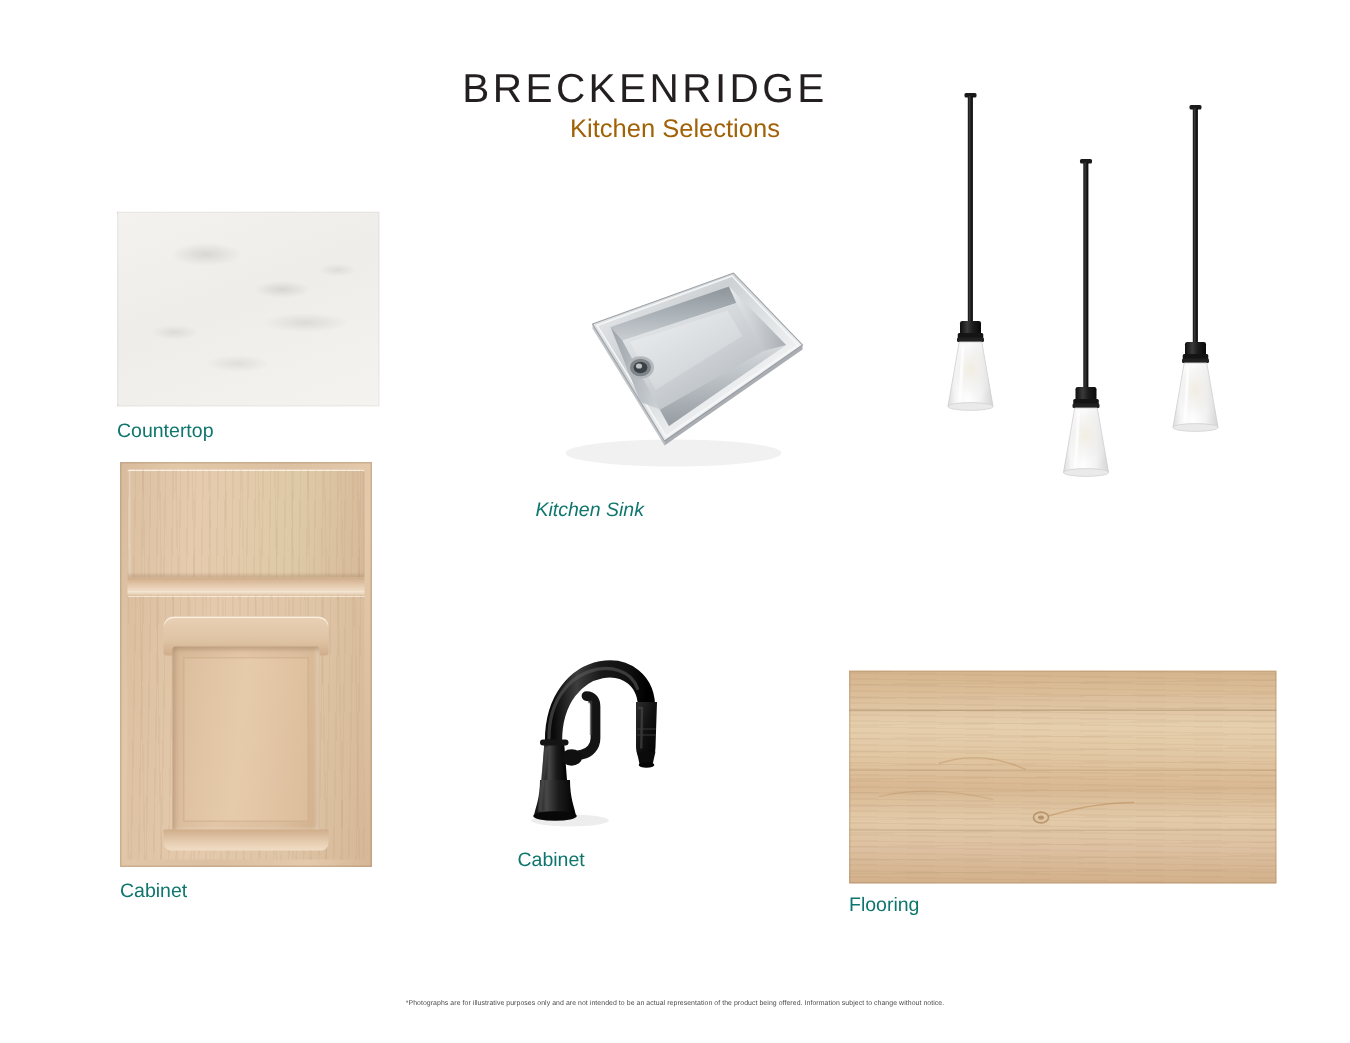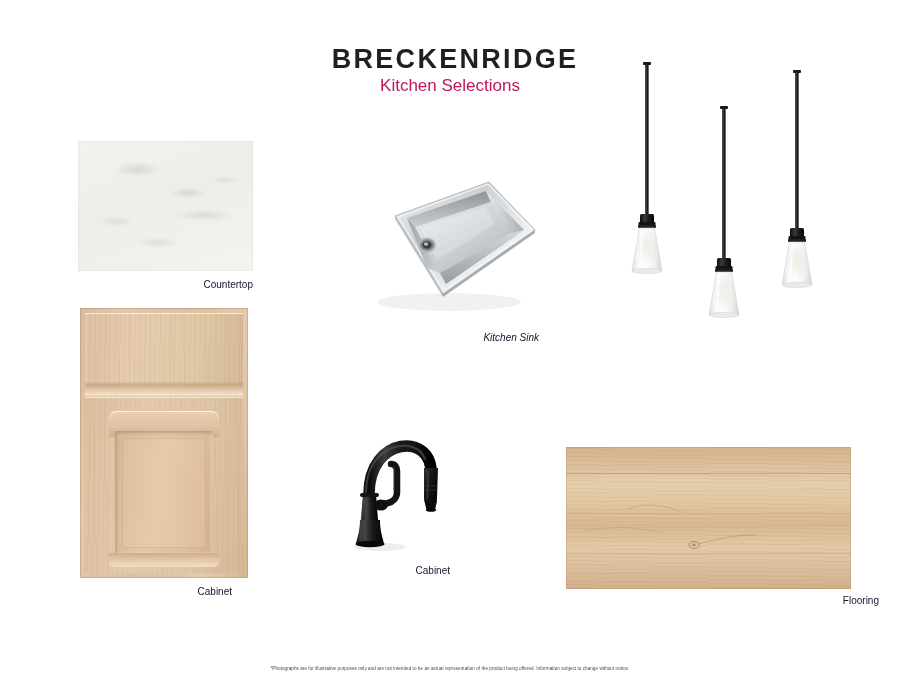--- a/index.html
+++ b/index.html
@@ -18,44 +18,43 @@
 
   
   #board-title {
     position: absolute;
     top: 45px;
     left: 0;
     width: 860px;
     text-align: center;
     font-size: 27px;
     letter-spacing: 2.3px;
-    font-weight: 700;
+    font-weight: 400;
     color: #231f20;
     line-height: 1.05;
-    margin-left: 25px;
   }
   #board-subtitle {
     position: absolute;
     top: 76px;
     left: 0;
     width: 900px;
     text-align: center;
     font-size: 17px;
     font-weight: 400;
-    color: #be185d;
+    color: #a16207;
   }
 
   
   .item { position: absolute; }
   .item-label {
     position: absolute;
     width: 100%;
-    text-align: right;
-    font-size: 10px;
-    color: #0f172a;
+    text-align: left;
+    font-size: 13px;
+    color: #0f766e;
     white-space: nowrap;
   }
   .swatch { position: absolute; }
 
   
   #countertop-item { left: 78px; top: 141px; width: 175px; }
   #countertop-swatch {
     width: 175px; height: 130px;
     background:
       radial-gradient(ellipse 34px 11px at 34% 22%, rgba(160,158,156,.30), rgba(160,158,156,0) 70%),

